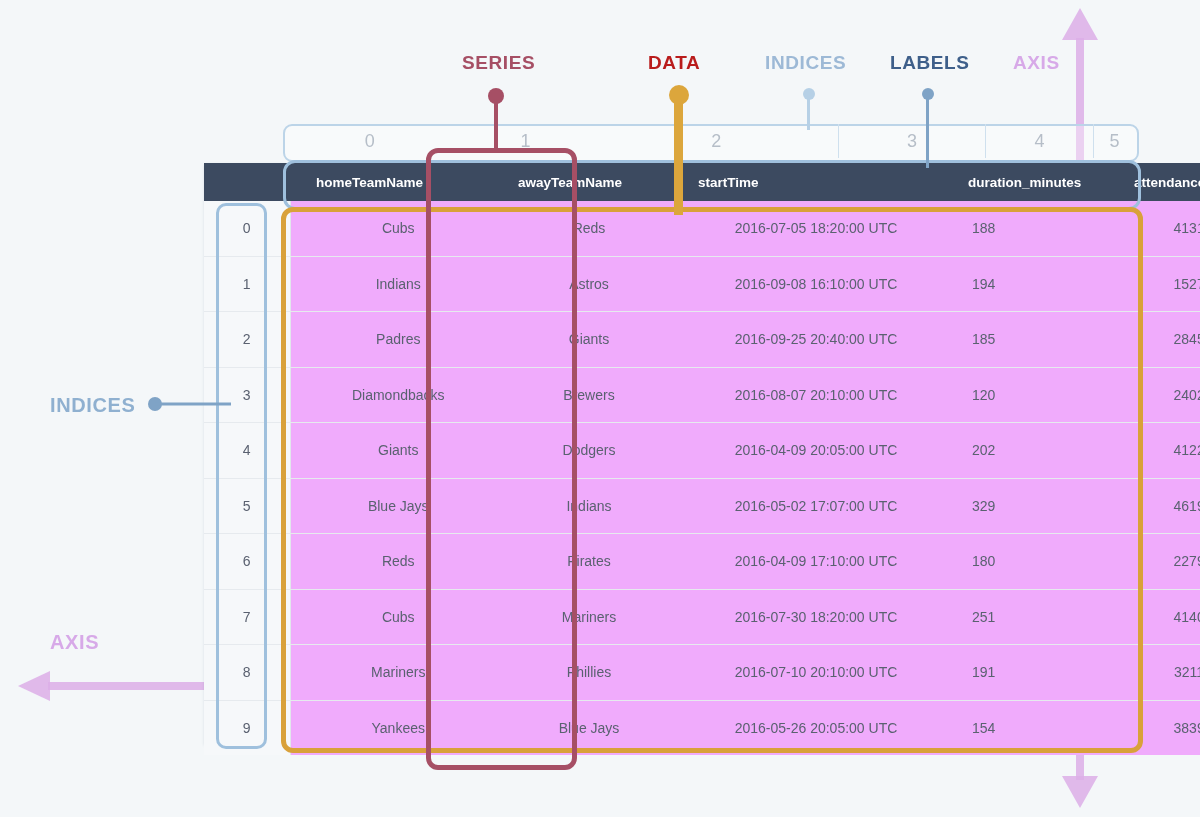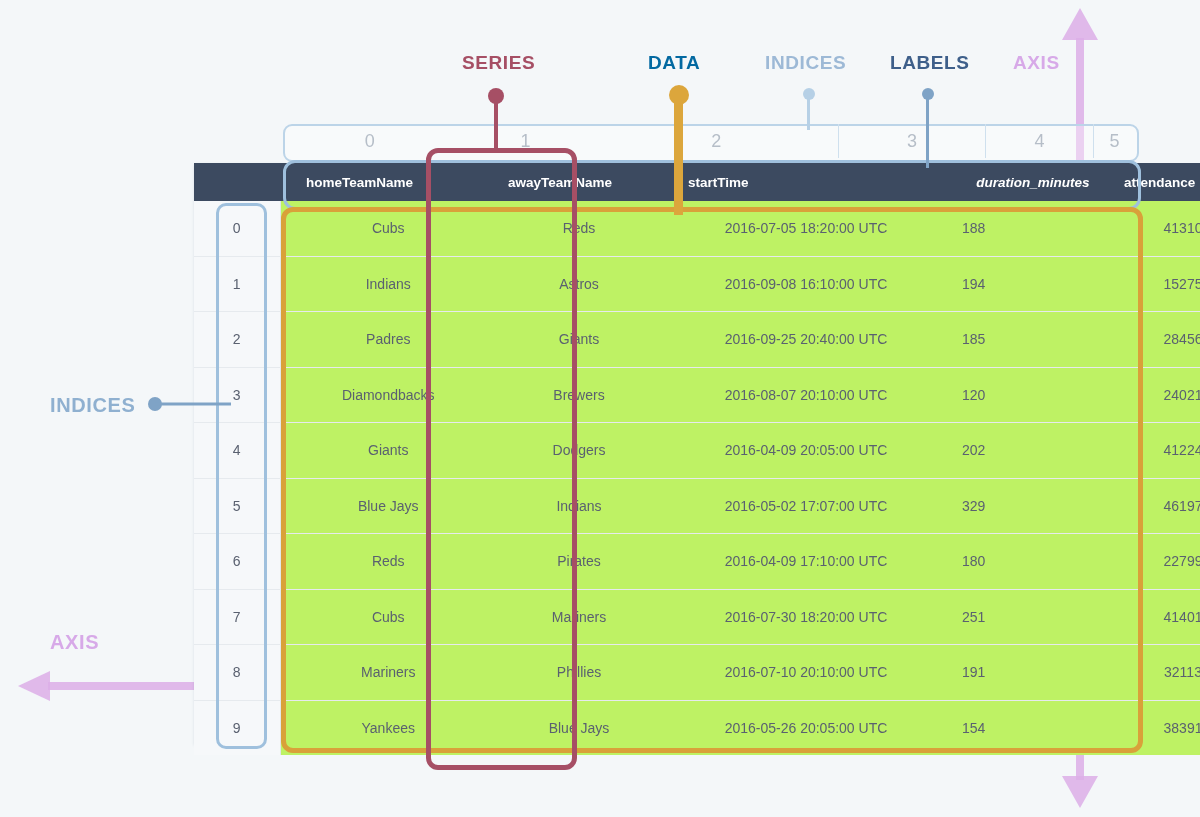--- a/index.html
+++ b/index.html
@@ -15,80 +15,80 @@
   
   .anno-label{
     position:absolute;
     font-size:19px;
     font-weight:bold;
     letter-spacing:.6px;
     white-space:nowrap;
     user-select:none;
   }
   .lbl-series   {color:#a64f65;}
-  .lbl-data     {color:#0369a1;}
+  .lbl-data     {color:#b91c1c;}
   .lbl-indices  {color:#9db9d6;}
   .lbl-labels   {color:#3e5f8a;}
   .lbl-axis     {color:#d7a9e8;}
   .lbl-indices-left{color:#8fb0d0;}
   .lbl-axis-left   {color:#d7a9e8;}
 
   
   .stem{position:absolute;}
   .stem .line{position:absolute;left:50%;transform:translateX(-50%);width:4px;top:8px;}
   .stem .knob{position:absolute;left:50%;transform:translateX(-50%);top:0;width:16px;height:16px;border-radius:50%;margin-left:0;}
   .stem .knob{margin-left:0;left:calc(50% - 8px);transform:none;}
 
   .stem-h{position:absolute;}
   .stem-h .line{position:absolute;left:0;top:50%;transform:translateY(-50%);height:3px;}
   .stem-h .knob{position:absolute;left:0;top:calc(50% - 7px);width:14px;height:14px;border-radius:50%;}
 
   
   #tablewrap{
-    position:absolute;left:194px;top:163px;width:934px;height:582px;
+    position:absolute;left:204px;top:163px;width:934px;height:582px;
     background:#ffffff;
     box-shadow:0 1px 3px rgba(40,60,90,.13);
     border-radius:2px;
   }
   table{border-collapse:collapse;width:934px;table-layout:fixed;}
   thead th{
     background:#3c4a60;
     color:#ffffff;
     font-size:13.5px;
     font-weight:bold;
     height:38px;
     padding:0 12px;
     white-space:nowrap;
     vertical-align:middle;
   }
   tbody td{
     height:54.5px;
     font-size:14px;
     color:#5a6170;
-    background:#bef264;
+    background:#f0abfc;
     border-bottom:1px solid #e6eaee;
     padding:0 12px;
     white-space:nowrap;
     vertical-align:middle;
   }
   tbody tr:last-child td{border-bottom:none;}
   td.idx, th.idx{
     width:62px;text-align:center;background:#f6f8fa;color:#5a6170;font-size:14px;
   }
   th.idx{background:#3c4a60;}
   td.idx{border-right:1px solid #e2e7ec;}
   .c-home{width:178px;text-align:center;}
   .c-away{width:142px;text-align:center;}
   .c-start{width:250px;text-align:center;}
   .c-dur{width:150px;}
   .c-att{width:110px;text-align:center;}
   thead th.c-home{text-align:left;padding-left:26px;}
   thead th.c-away{text-align:left;padding-left:12px;}
   thead th.c-start{text-align:left;padding-left:26px;}
-  thead th.c-dur{text-align:center;padding-left:8px;font-style:italic;}
+  thead th.c-dur{text-align:left;padding-left:8px;}
   thead th.c-att{text-align:left;padding-left:4px;}
 
   
   .hibox{position:absolute;border-radius:12px;pointer-events:none;}
   #box-labels{
     left:283px;top:160px;width:852px;height:44px;
     border:3px solid #9fc0dd;
   }
   #box-indices-col{
     left:216px;top:203px;width:45px;height:540px;

